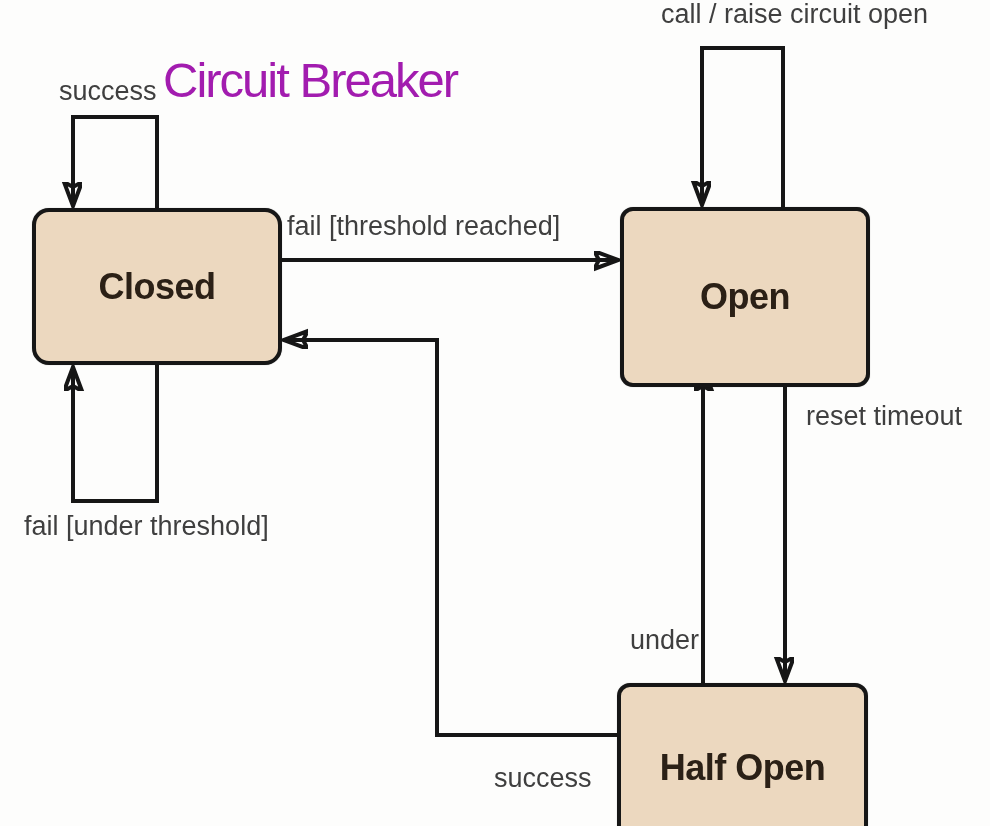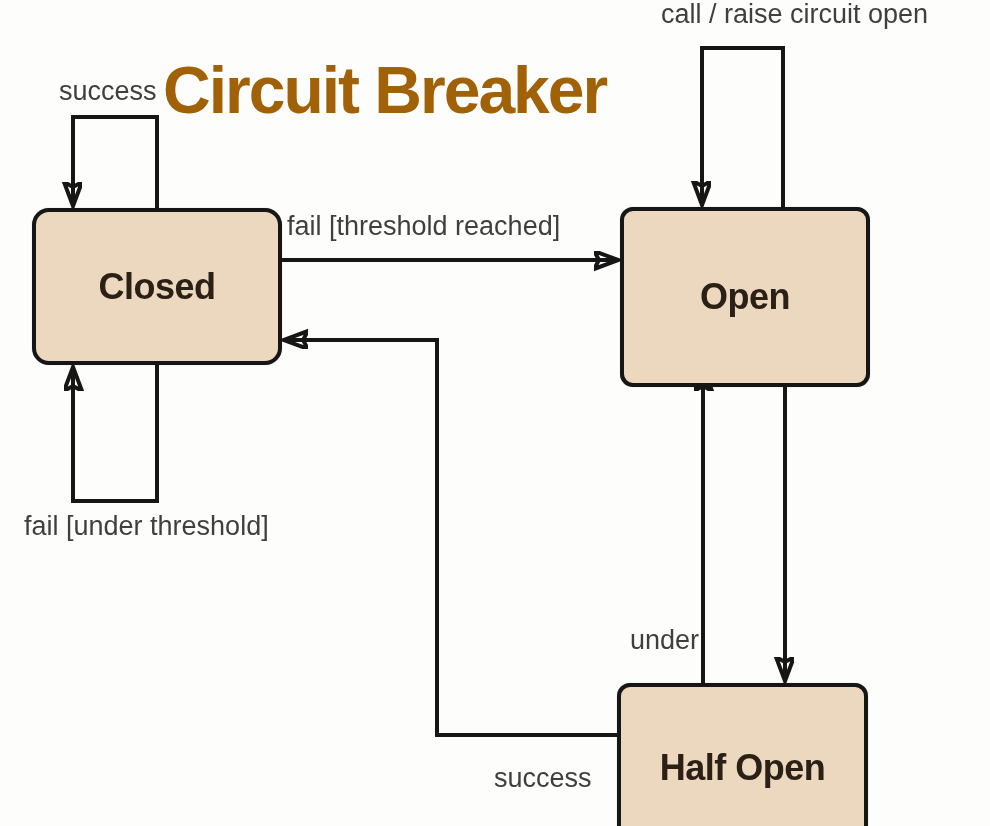--- a/index.html
+++ b/index.html
@@ -46,24 +46,24 @@
     color: #2b2016;
   }
   .state-closed    { left: 32px;  top: 208px; width: 250px; height: 157px; border-radius: 17px; }
   .state-open      { left: 620px; top: 207px; width: 250px; height: 180px; }
   .state-half-open { left: 617px; top: 683px; width: 251px; height: 170px; }
   .diagram-title {
     position: absolute;
     left: 163px;
     top: 52px;
     z-index: 3;
-    font-size: 66px;
-    font-weight: bold;
+    font-size: 49px;
+    font-weight: normal;
     letter-spacing: -2px;
-    color: #a16207;
+    color: #a21caf;
     white-space: nowrap;
   }
   .elabel {
     position: absolute;
     z-index: 3;
     font-size: 27px;
     line-height: 1.15;
     color: #3f3f3f;
     white-space: nowrap;
   }
@@ -104,16 +104,17 @@
     <span>Open</span>
   </div>
   <div class="state state-half-open">
     <span>Half Open</span>
   </div>
 
   <span class="elabel lbl-success-top">success</span>
   <span class="elabel lbl-fail-threshold">fail [threshold reached]</span>
   <span class="elabel lbl-fail-under">fail [under threshold]</span>
   <span class="elabel lbl-call-raise">call / raise circuit open</span>
+  <span class="elabel lbl-reset-timeout">reset timeout</span>
   <span class="elabel lbl-fail">under</span>
   <span class="elabel lbl-success-bottom">success</span>
 
 </div>
 
 </body></html>

